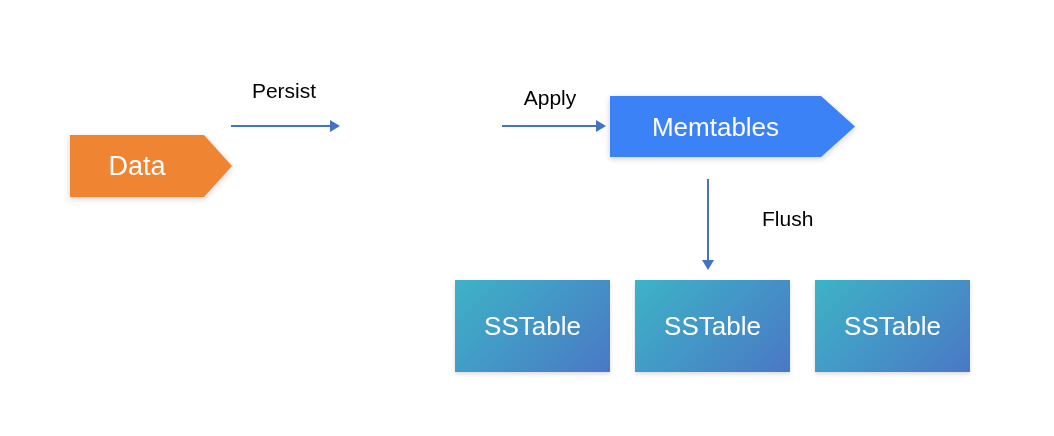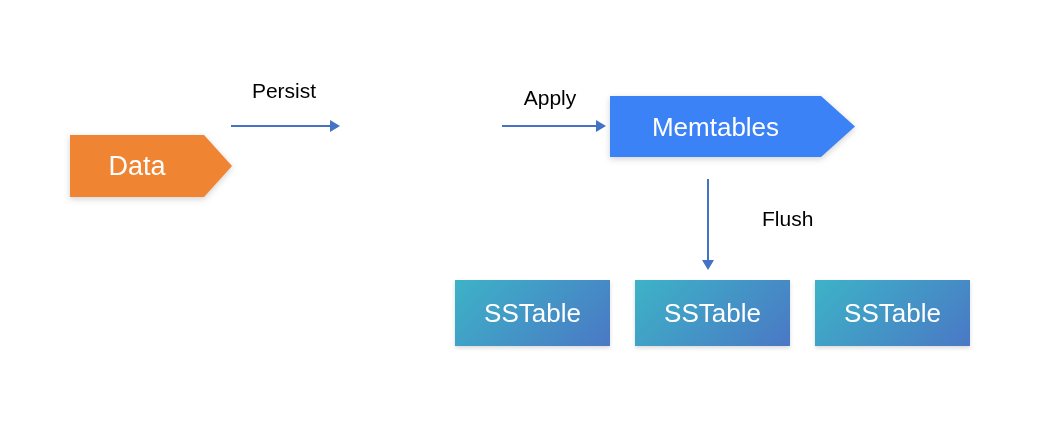--- a/index.html
+++ b/index.html
@@ -84,21 +84,21 @@
     color: #000000;
     font-size: 21px;
     line-height: 1.1;
     white-space: nowrap;
   }
   .edge-label.centered { text-align: center; }
   
   .sstable {
     position: absolute;
     width: 155px;
-    height: 66px;
+    height: 92px;
     display: flex;
     align-items: center;
     justify-content: center;
     color: #ffffff;
     font-size: 26px;
     background: linear-gradient(135deg, #3DB3C7 0%, #4A78C5 100%);
     box-shadow: 0 2px 4px rgba(0,0,0,0.15);
   }
 </style>
 </head>

